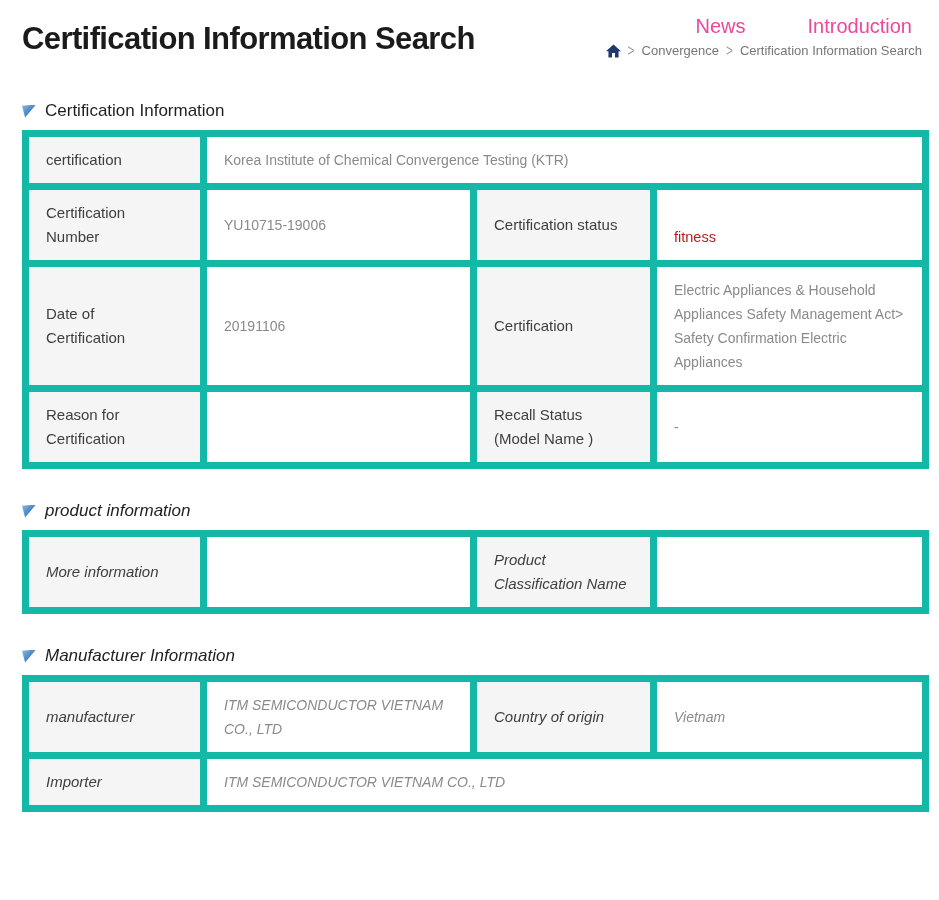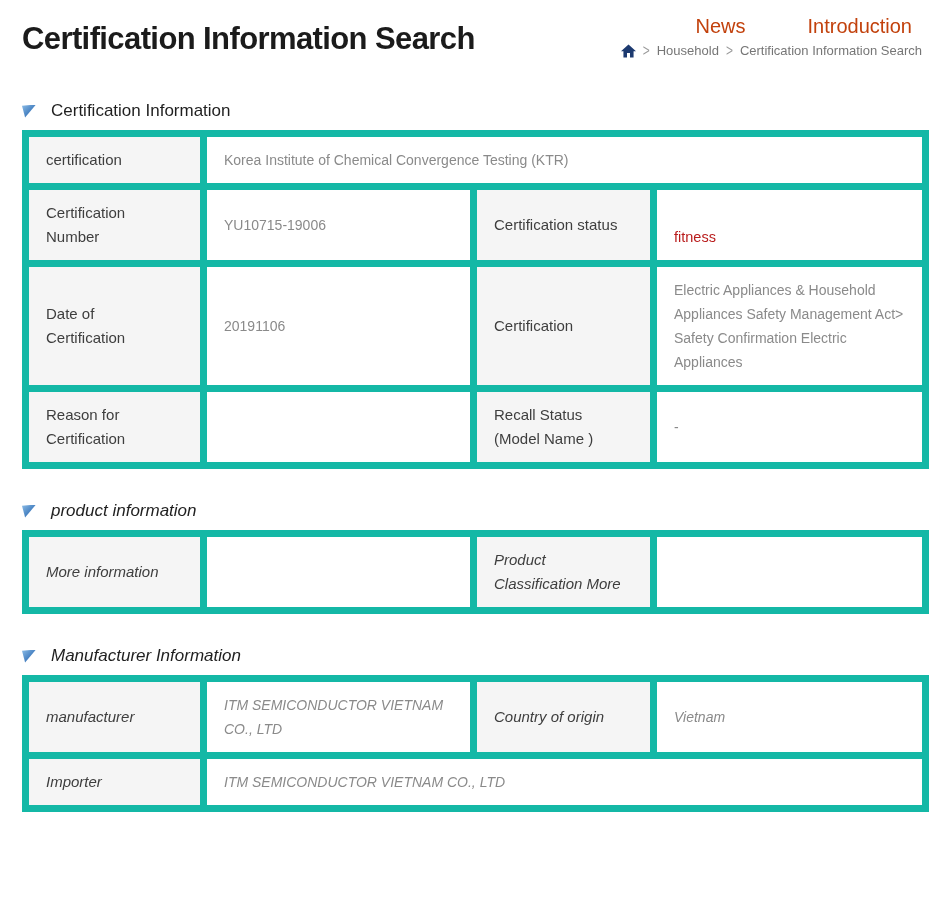--- a/index.html
+++ b/index.html
@@ -16,37 +16,37 @@
   
   .page-header { display: flex; justify-content: space-between; align-items: flex-start; }
   .page-title {
     margin: 8px 0 0 0;
     font-size: 31px; font-weight: 700; letter-spacing: -0.6px;
     color: #1b1b1b; line-height: 38px;
   }
   .header-right { text-align: right; padding-top: 2px; }
   .top-nav { display: flex; gap: 62px; justify-content: flex-end; padding-right: 10px; }
   .top-nav a {
-    font-size: 20px; color: #c2410c; font-weight: 500;
+    font-size: 20px; color: #ec4899; font-weight: 500;
     text-decoration: none; cursor: pointer; line-height: 24px;
   }
   .breadcrumb {
     margin-top: 5px; display: flex; align-items: center; justify-content: flex-end;
     gap: 7px; font-size: 13px; color: #767676; line-height: 16px;
   }
   .breadcrumb a { color: #767676; text-decoration: none; cursor: pointer; }
   .crumb-sep { color: #9a9a9a; font-size: 12px; transform: scaleY(1.35); display: inline-block; }
   .home-icon { display: inline-flex; align-items: center; cursor: pointer; }
   .home-icon svg { width: 15px; height: 14px; fill: #1d3a70; }
 
   
   .section { margin-top: 42px; }
   .section.s2, .section.s3 { margin-top: 32px; font-style: italic; }
   .section-title {
-    display: flex; align-items: center; gap: 15px;
+    display: flex; align-items: center; gap: 9px;
     font-size: 17px; font-weight: 500; color: #1f1f1f;
     margin: 0 0 9px 0; line-height: 20px;
   }
   .flag-icon {
     width: 14px; height: 13px; flex: 0 0 14px;
     background: linear-gradient(135deg, #8abbe6 0%, #2e6cb4 75%);
     clip-path: polygon(0 10%, 100% 0, 22% 100%);
   }
 
   
@@ -81,21 +81,21 @@
         <a>News</a>
         <a>Introduction</a>
       </nav>
       <div class="breadcrumb">
         <span class="home-icon">
           <svg viewBox="0 0 16 14">
               <path d="M8 0 L16 7.2 H13.4 V14 H9.6 V9.2 H6.4 V14 H2.6 V7.2 H0 Z"></path>
             </svg>
         </span>
         <span class="crumb-sep">&gt;</span>
-        <a>Household</a>
+        <a>Convergence</a>
         <span class="crumb-sep">&gt;</span>
         <a>Certification Information Search</a>
       </div>
     </div>
   </header>
 
   <section class="section s1">
     <h2 class="section-title">
       <span class="flag-icon"></span>
       <span>Certification Information</span>
@@ -150,21 +150,21 @@
           <col class="c-label1">
           <col class="c-val1">
           <col class="c-label2">
           <col class="c-val2">
         </colgroup>
       <tbody>
       <tr>
         <th>More information</th>
         <td></td>
         <th>Product
-Classification More</th>
+Classification Name</th>
         <td></td>
       </tr>
     </tbody>
       </table>
   </section>
 
   <section class="section s3">
     <h2 class="section-title">
       <span class="flag-icon"></span>
       <span>Manufacturer Information</span>

